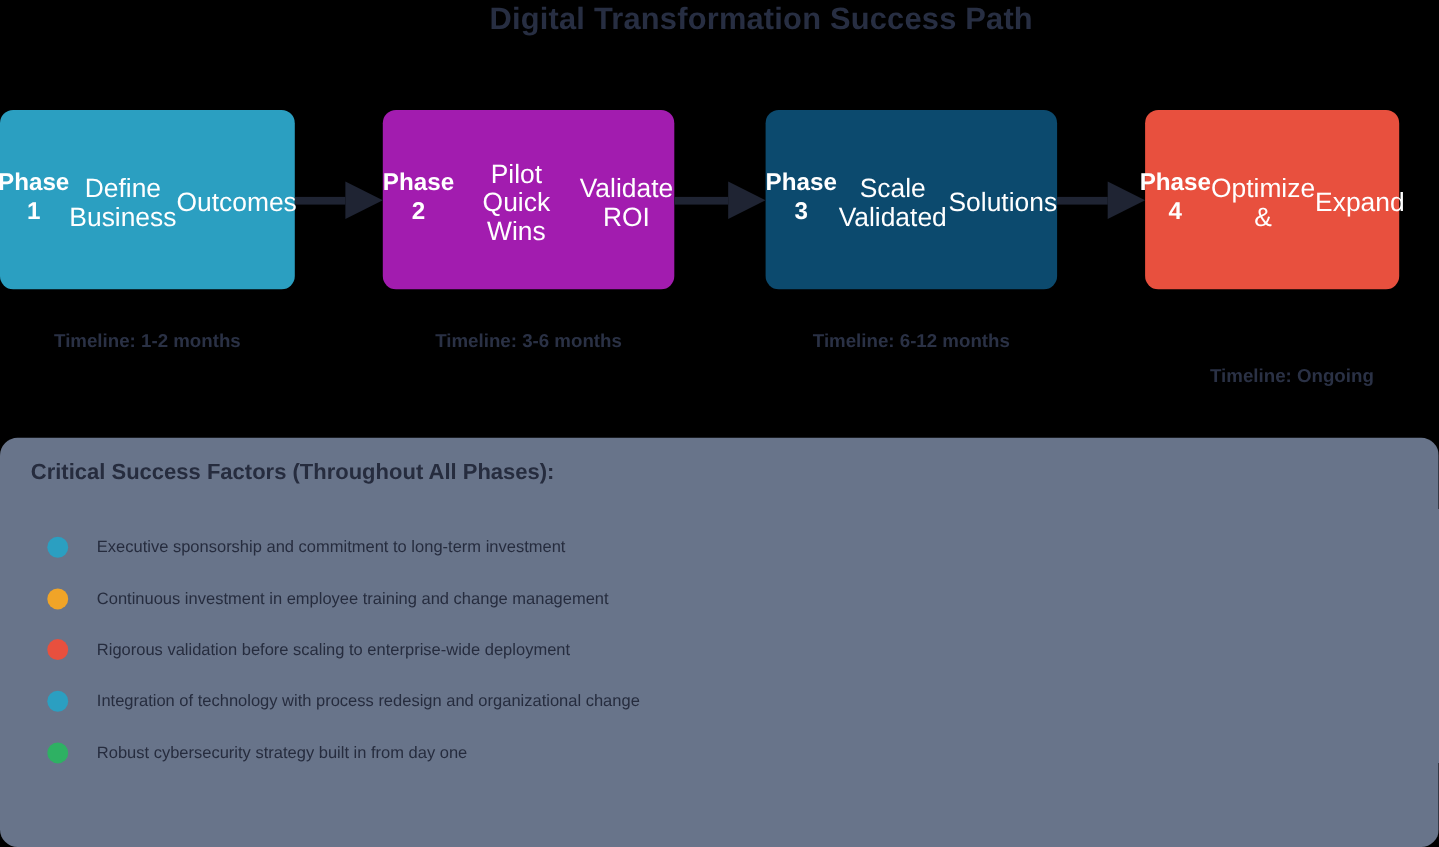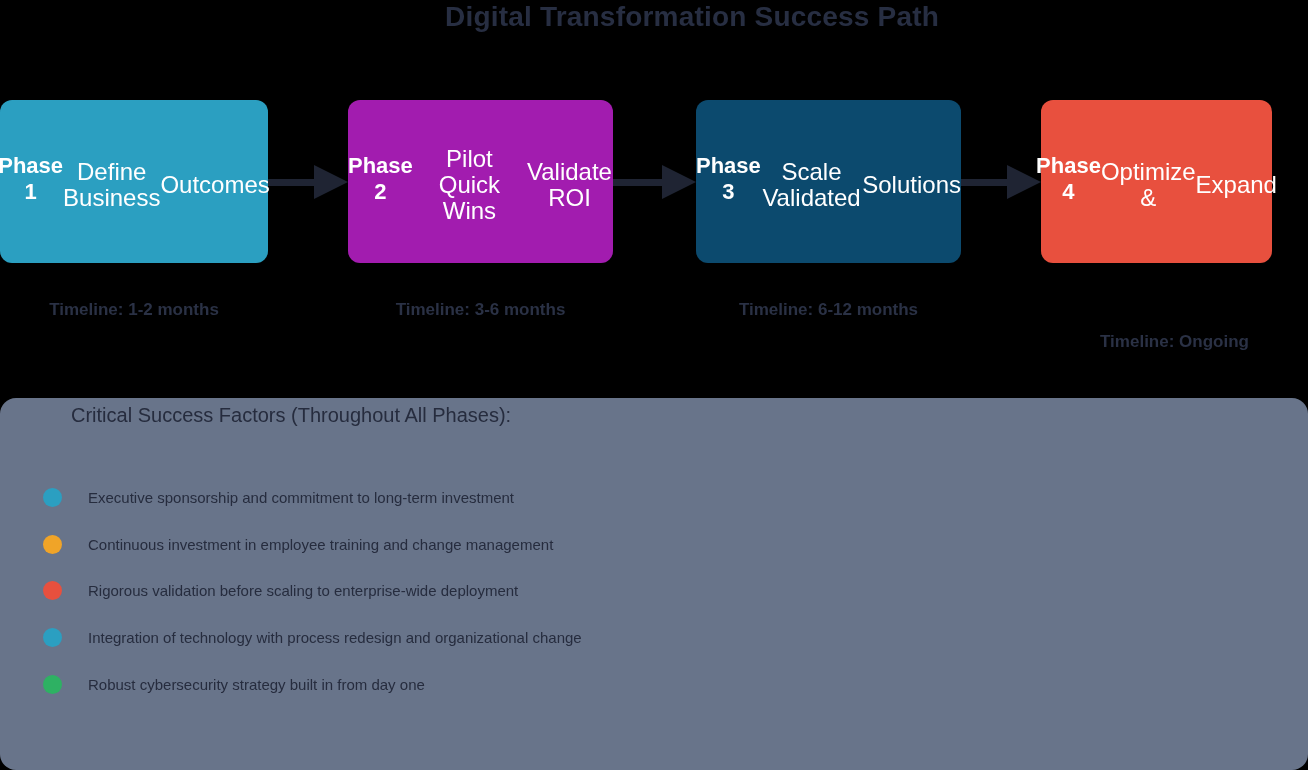--- a/index.html
+++ b/index.html
@@ -95,26 +95,25 @@
     position: absolute;
     top: 398px;
     left: 0;
     width: 1308px;
     height: 372px;
     background: #68748A;
     border-radius: 16px;
   }
   .csf-header {
     position: absolute;
-    top: 6px;
+    top: 20px;
     left: 28px;
     font-size: 20px;
-    font-weight: normal;
+    font-weight: bold;
     color: #262C3E;
-    margin-left: 43px;
   }
   .csf-list {
     position: absolute;
     top: 76px;
     left: 43px;
     right: 30px;
     list-style: none;
   }
   .csf-item {
     display: flex;

